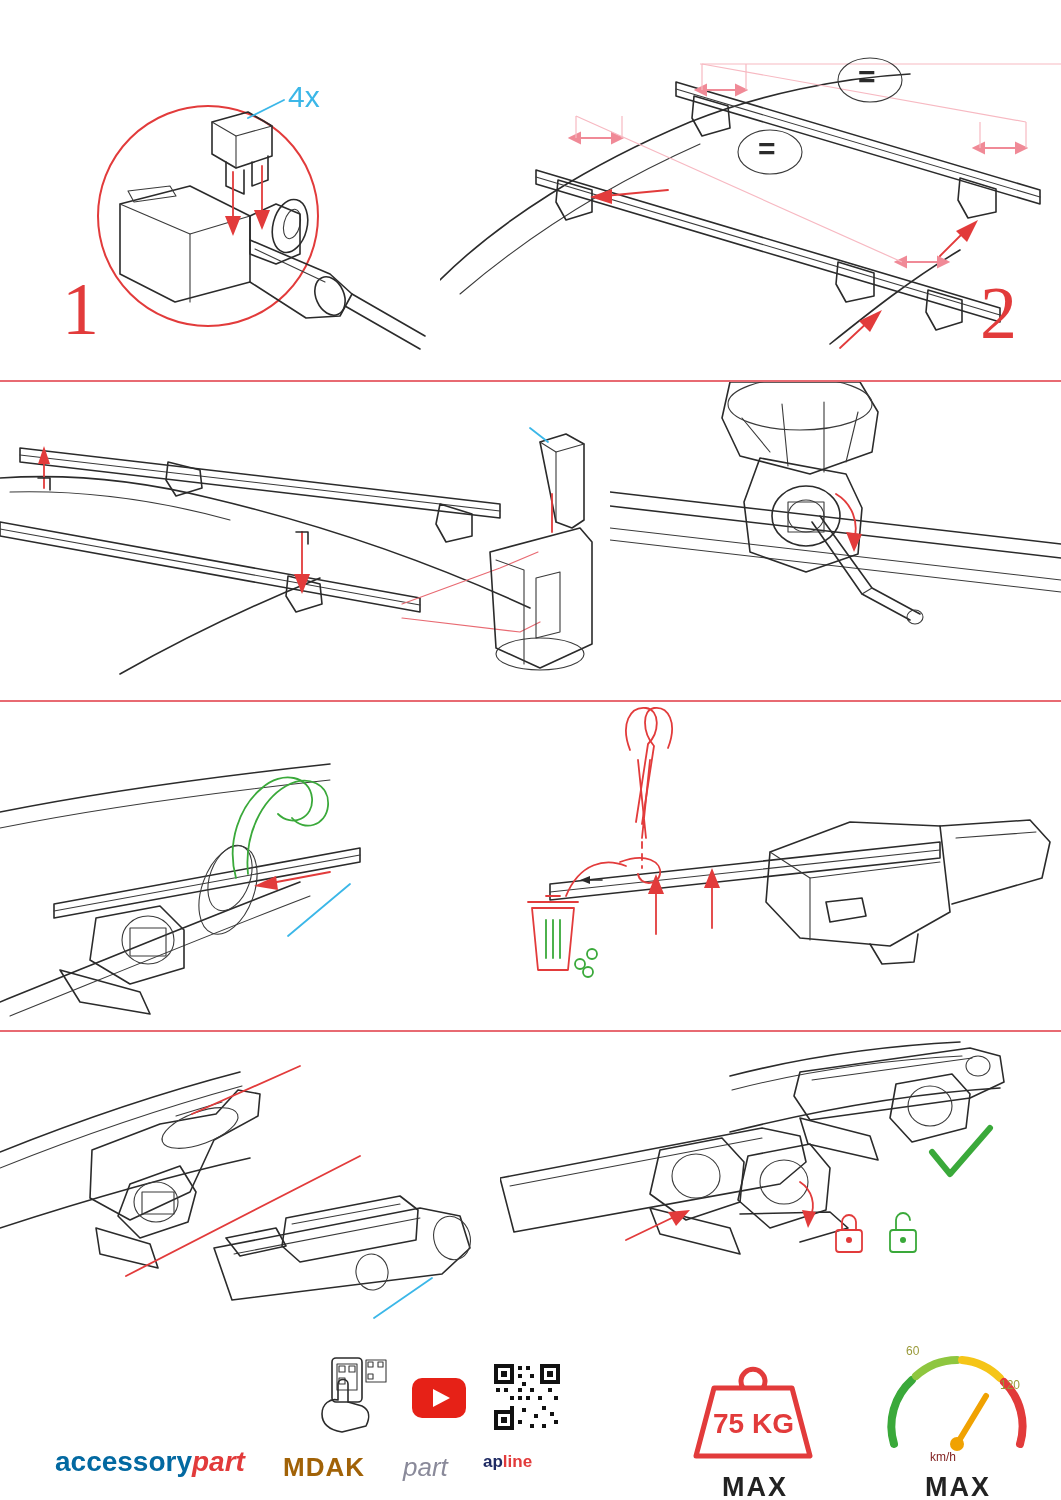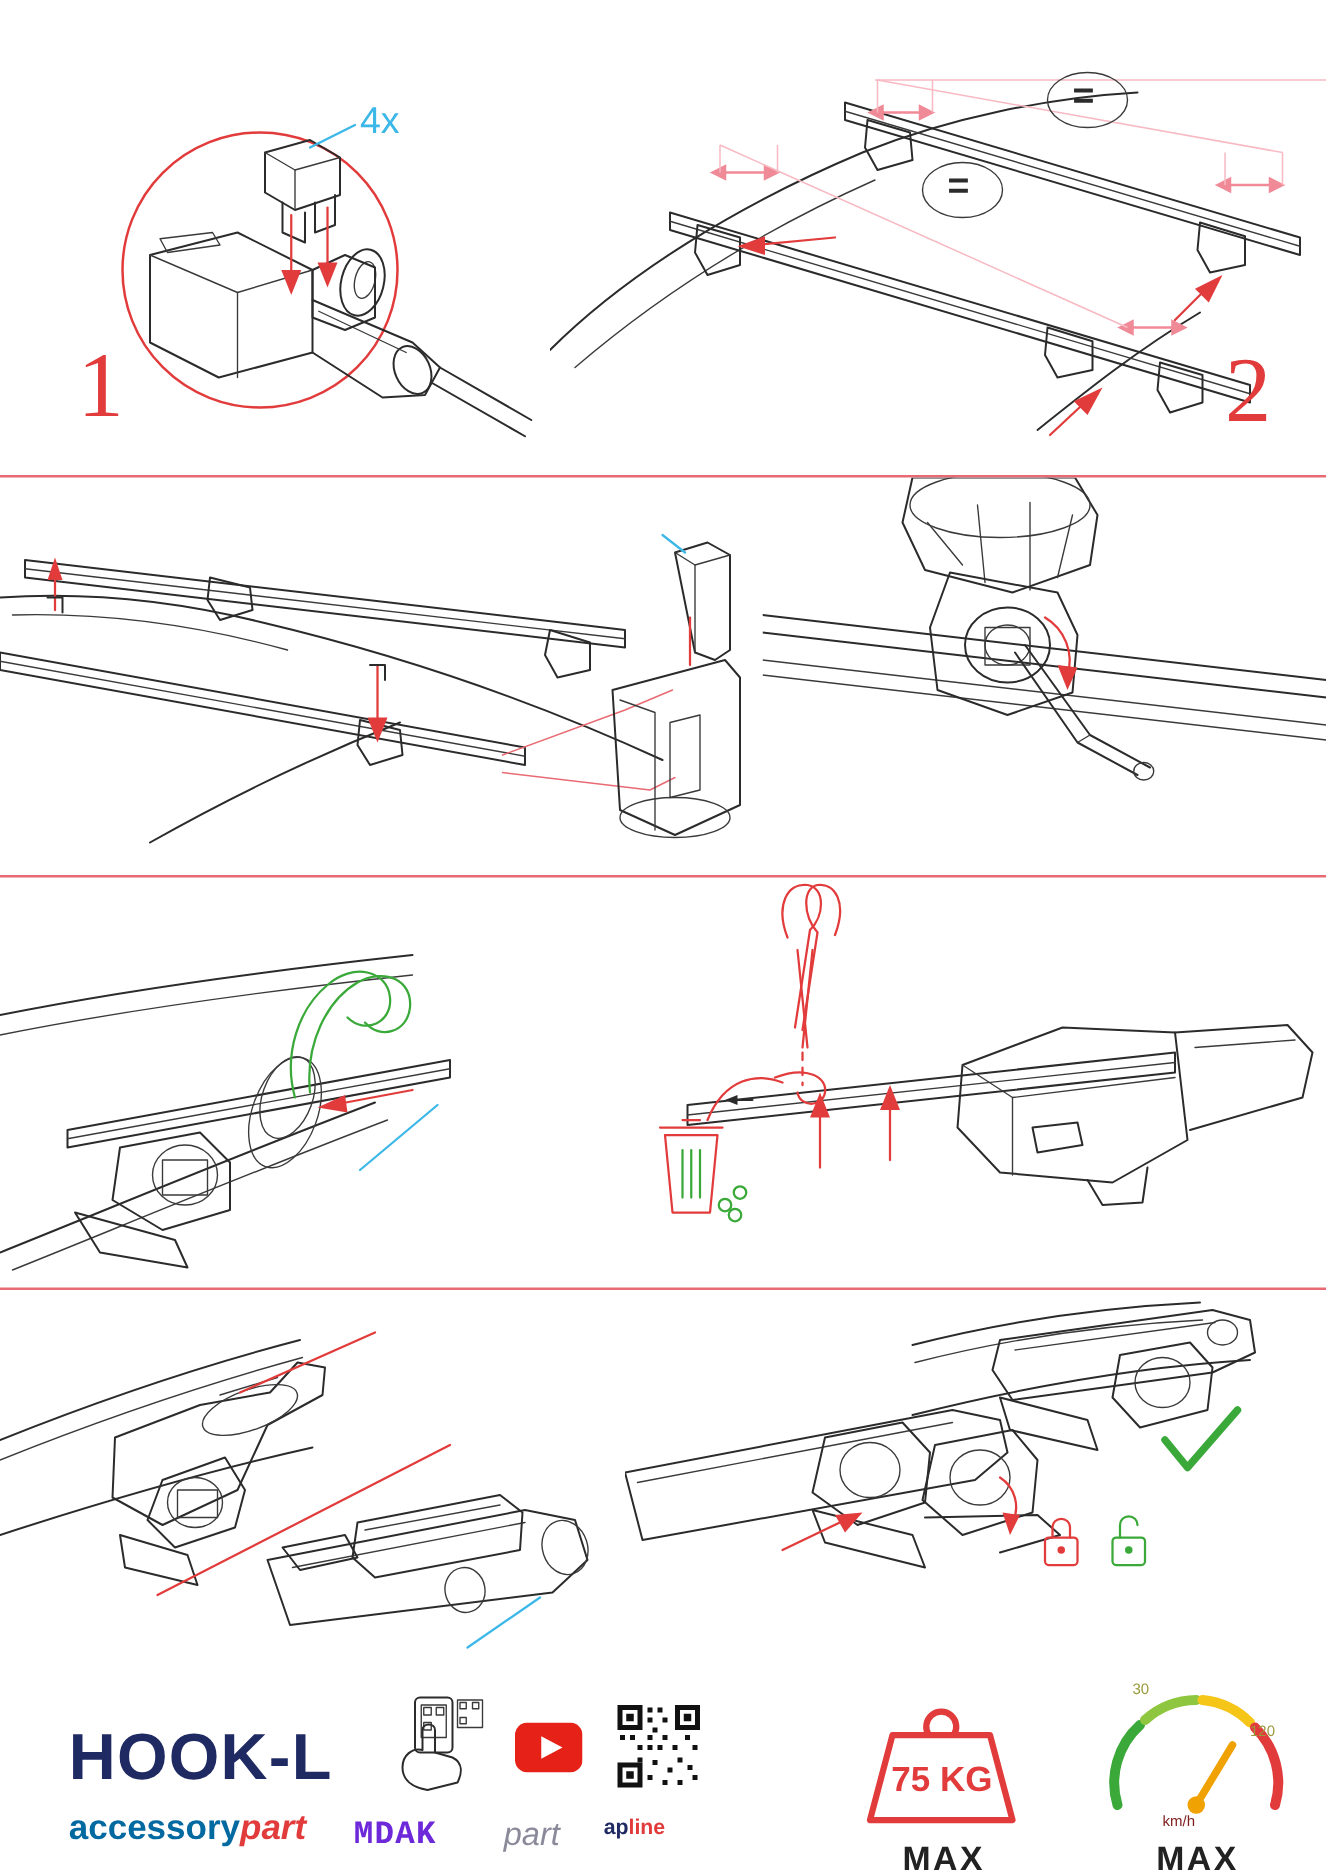--- a/index.html
+++ b/index.html
@@ -22,21 +22,21 @@
   .ln-green{fill:none;stroke:#3aa93a;stroke-width:1.8;stroke-linecap:round;stroke-linejoin:round;}
   .fill-red{fill:#e23b3b;}
   .fill-green{fill:#3aa93a;}
 
   
   .footer{position:absolute;left:0;top:1290px;width:1061px;height:210px;}
   .brand{position:absolute;left:55px;top:42px;font-family:"Liberation Sans",sans-serif;font-size:52px;font-weight:700;color:#1f2a63;letter-spacing:1px;}
   .brand2{position:absolute;left:55px;top:112px;font-size:28px;font-weight:700;}
   .brand2 .a{color:#0369a1;}
   .brand2 .b{color:#e23b3b;font-style:italic;}
-  .mdak{position:absolute;left:283px;top:118px;font-size:26px;font-weight:700;color:#6d28d9;letter-spacing:1px;font-family:Liberation Mono, monospace;}
+  .mdak{position:absolute;left:283px;top:118px;font-size:26px;font-weight:700;color:#a16207;letter-spacing:1px;}
   .ipqi{position:absolute;left:403px;top:118px;font-size:26px;color:#8a8a9a;font-style:italic;}
   .apline{position:absolute;left:483px;top:118px;font-size:17px;font-weight:600;color:#1f2a63;}
   .apline .r{color:#e23b3b;}
   .maxlabel{position:absolute;font-size:27px;font-weight:700;color:#222;letter-spacing:2px;}
   .kgtext{position:absolute;font-size:28px;font-weight:700;color:#e23b3b;}
   .kmh{position:absolute;font-size:12px;color:#7f1d1d;}
   .spd-t{position:absolute;font-size:12px;color:#9a9a3a;}
 </style>
 </head>
 <body>
@@ -356,21 +356,20 @@
       <circle cx="349" cy="208" r="3" class="fill-red"></circle>
 
       <rect x="390" y="198" width="26" height="22" rx="3" class="ln-green"></rect>
       <path class="ln-green" d="M396 198 L396 188 A7 7 0 0 1 410 188"></path>
       <circle cx="403" cy="208" r="3" class="fill-green"></circle>
     </svg>
 
   </div>
 
   <div class="footer">
-    <div class="brand">HOOK-L</div>
     <div class="brand2">
       <span class="a">accessory</span><span class="b">part</span>
     </div>
     <div class="mdak">MDAK</div>
     <div class="ipqi">part</div>
     <div class="apline"><span>ap</span><span class="r">line</span></div>
 
     <svg width="72" height="78" style="position:absolute;left:318px;top:22px;">
       <rect x="14" y="2" width="30" height="44" rx="4" class="ln"></rect>
       <rect x="19" y="8" width="20" height="26" class="ln-thin"></rect>
@@ -440,19 +439,19 @@
     <div class="maxlabel" style="left:722px;top:138px;">MAX</div>
 
     <svg width="150" height="110" style="position:absolute;left:882px;top:14px;">
       <path d="M12 96 A62 62 0 0 1 30 32" fill="none" stroke="#3aa93a" stroke-width="8" stroke-linecap="round"></path>
       <path d="M34 28 A62 62 0 0 1 75 12" fill="none" stroke="#8ec63f" stroke-width="8" stroke-linecap="round"></path>
       <path d="M80 12 A62 62 0 0 1 118 30" fill="none" stroke="#f5c518" stroke-width="8" stroke-linecap="round"></path>
       <path d="M122 34 A62 62 0 0 1 138 96" fill="none" stroke="#e23b3b" stroke-width="8" stroke-linecap="round"></path>
       <circle cx="75" cy="96" r="7" fill="#f0a202"></circle>
       <path d="M75 96 L104 48" stroke="#f0a202" stroke-width="6" stroke-linecap="round"></path>
     </svg>
-    <div class="spd-t" style="left:906px;top:10px;">30</div>
+    <div class="spd-t" style="left:906px;top:10px;">60</div>
     <div class="spd-t" style="left:1000px;top:44px;">120</div>
     <div class="kmh" style="left:930px;top:116px;">km/h</div>
     <div class="maxlabel" style="left:925px;top:138px;">MAX</div>
   </div>
 
 </div>
 
 </body></html>

